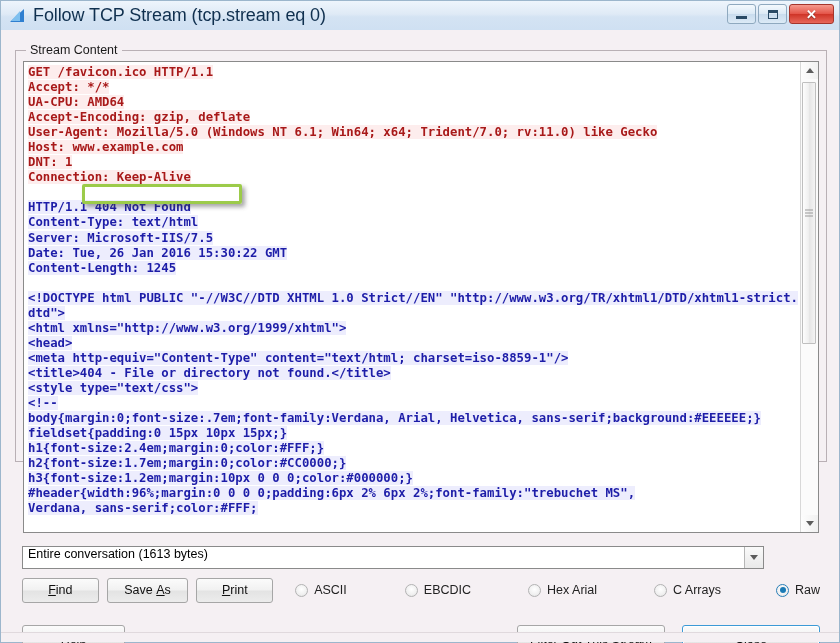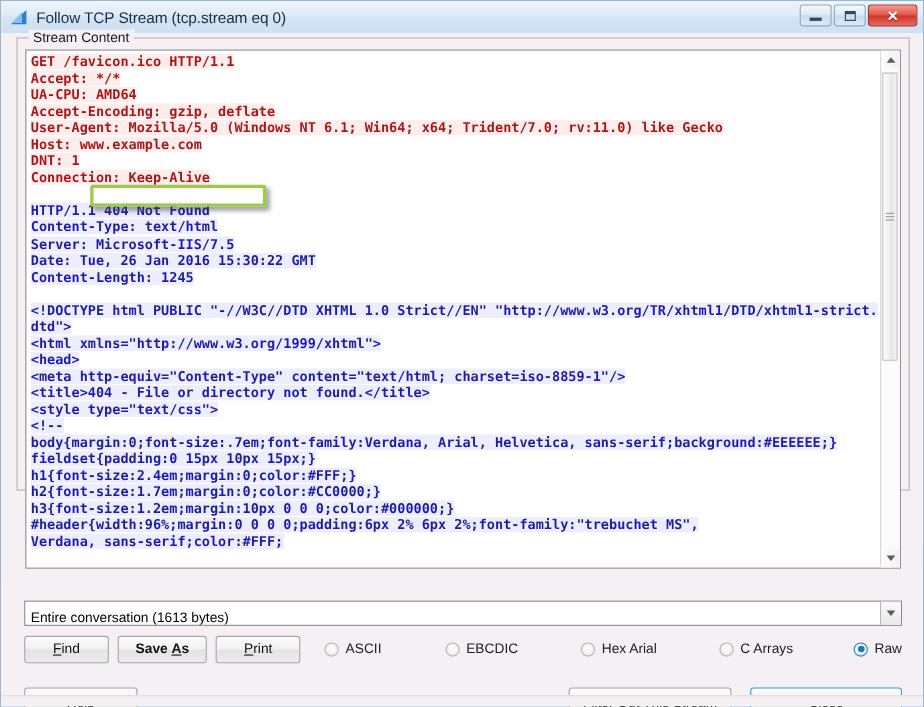--- a/index.html
+++ b/index.html
@@ -52,21 +52,21 @@
   }
   .shark-icon .fin2 {
     position: absolute;
     left: 1px; top: 3px;
     width: 0; height: 0;
     border-style: solid;
     border-width: 0 0 10px 9px;
     border-color: transparent transparent #7fc0ef transparent;
   }
   .title-text {
-    font-size: 14px;
+    font-size: 18px;
     color: #10304f;
     white-space: nowrap;
     letter-spacing: -0.1px;
   }
   .win-buttons {
     position: absolute;
     right: 5px; top: 3px;
     display: flex;
     gap: 2px;
   }
@@ -114,21 +114,21 @@
   }
   .dialog-inner {
     position: absolute;
     left: 0; right: 0; top: 0; bottom: 0;
     background: #f5f0f3;
   }
 
   
   .groupbox {
     position: absolute;
-    left: 14px; top: 4px;
+    left: 14px; top: 20px;
     width: 812px; height: 412px;
     border: 1px solid #b9b0b5;
     box-sizing: border-box;
     background: transparent;
   }
   .groupbox-legend {
     position: absolute;
     left: 10px; top: -8px;
     background: #f5f0f3;
     padding: 0 4px;
@@ -230,26 +230,26 @@
     box-sizing: border-box;
     background: transparent;
     box-shadow: 3px 3px 4px rgba(60,60,60,.45);
     pointer-events: none;
   }
 
   
   .combo {
     position: absolute;
     left: 21px; top: 516px;
-    width: 798px; height: 23px;
+    width: 742px; height: 23px;
     border: 1px solid #8a8a8a;
     background: #ffffff;
     box-sizing: border-box;
     display: flex;
-    align-items: flex-end;
+    align-items: flex-start;
   }
   .combo-value {
     flex: 1 1 auto;
     padding-left: 5px;
     font-size: 12.5px;
     color: #000;
     white-space: nowrap;
     overflow: hidden;
   }
   .combo-arrow {
@@ -280,21 +280,21 @@
     color: #101010;
     display: inline-flex;
     align-items: center;
     justify-content: center;
     box-sizing: border-box;
     padding: 0 10px;
     white-space: nowrap;
   }
   .btn .mn { text-decoration: underline; }
   .btn-find { width: 78px; }
-  .btn-saveas { width: 83px; margin-left: 8px; font-weight: bold; }
+  .btn-saveas { width: 83px; margin-left: 8px; }
   .btn-print { width: 78px; margin-left: 8px; }
 
   .radio-group {
     display: flex;
     align-items: flex-start;
     flex: 1 1 auto;
     margin-left: 16px;
   }
   .radio {
     display: flex;

